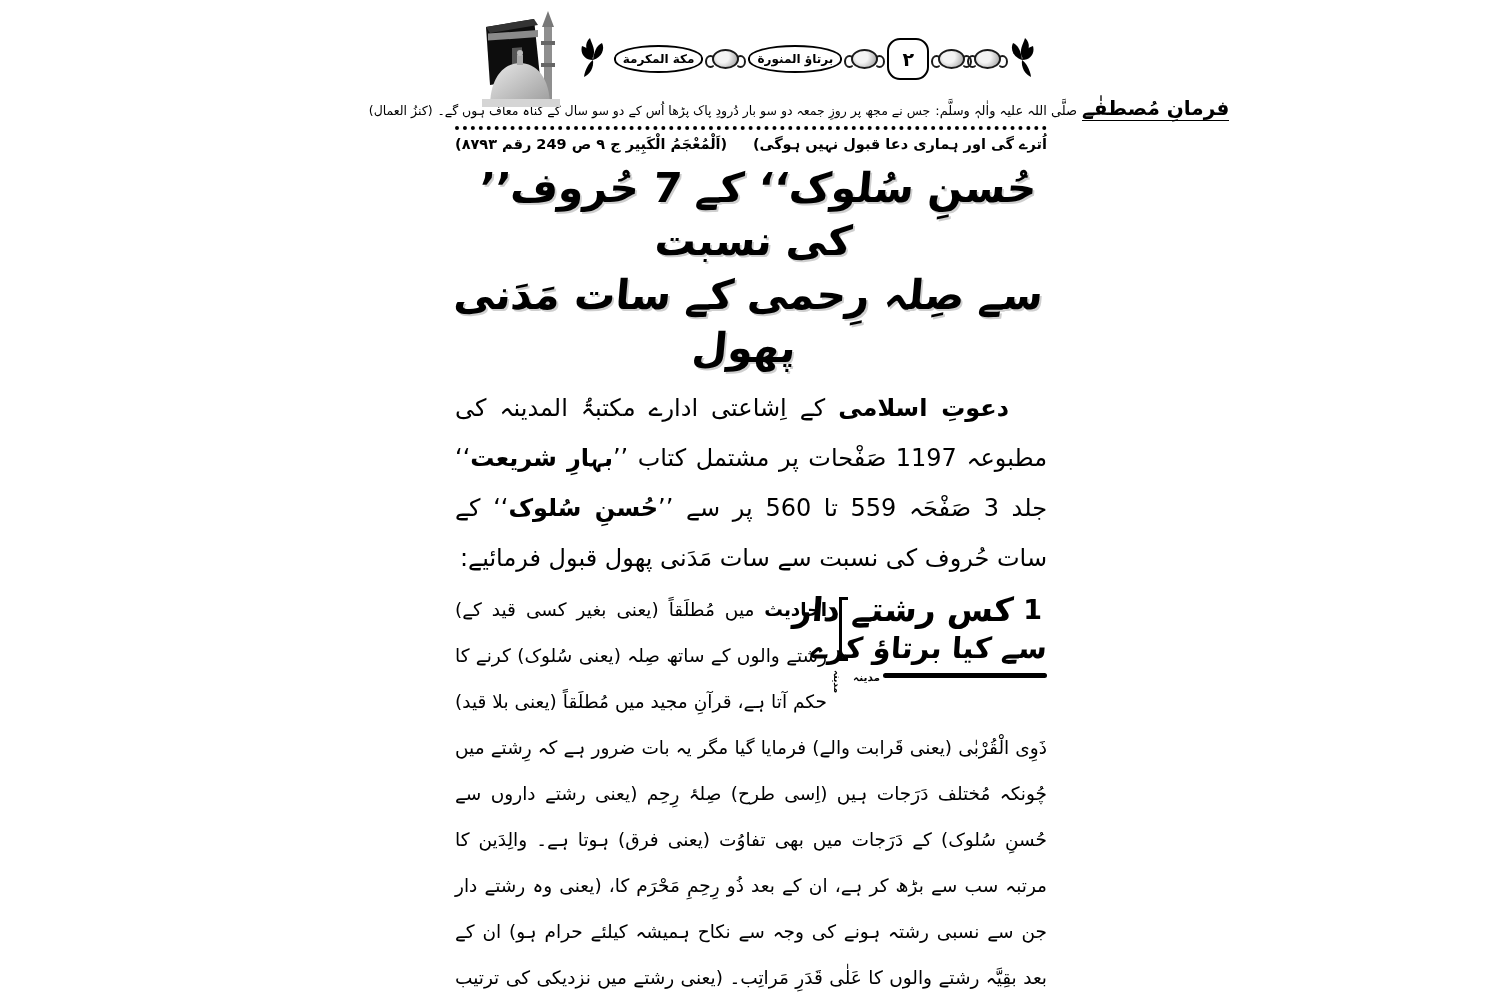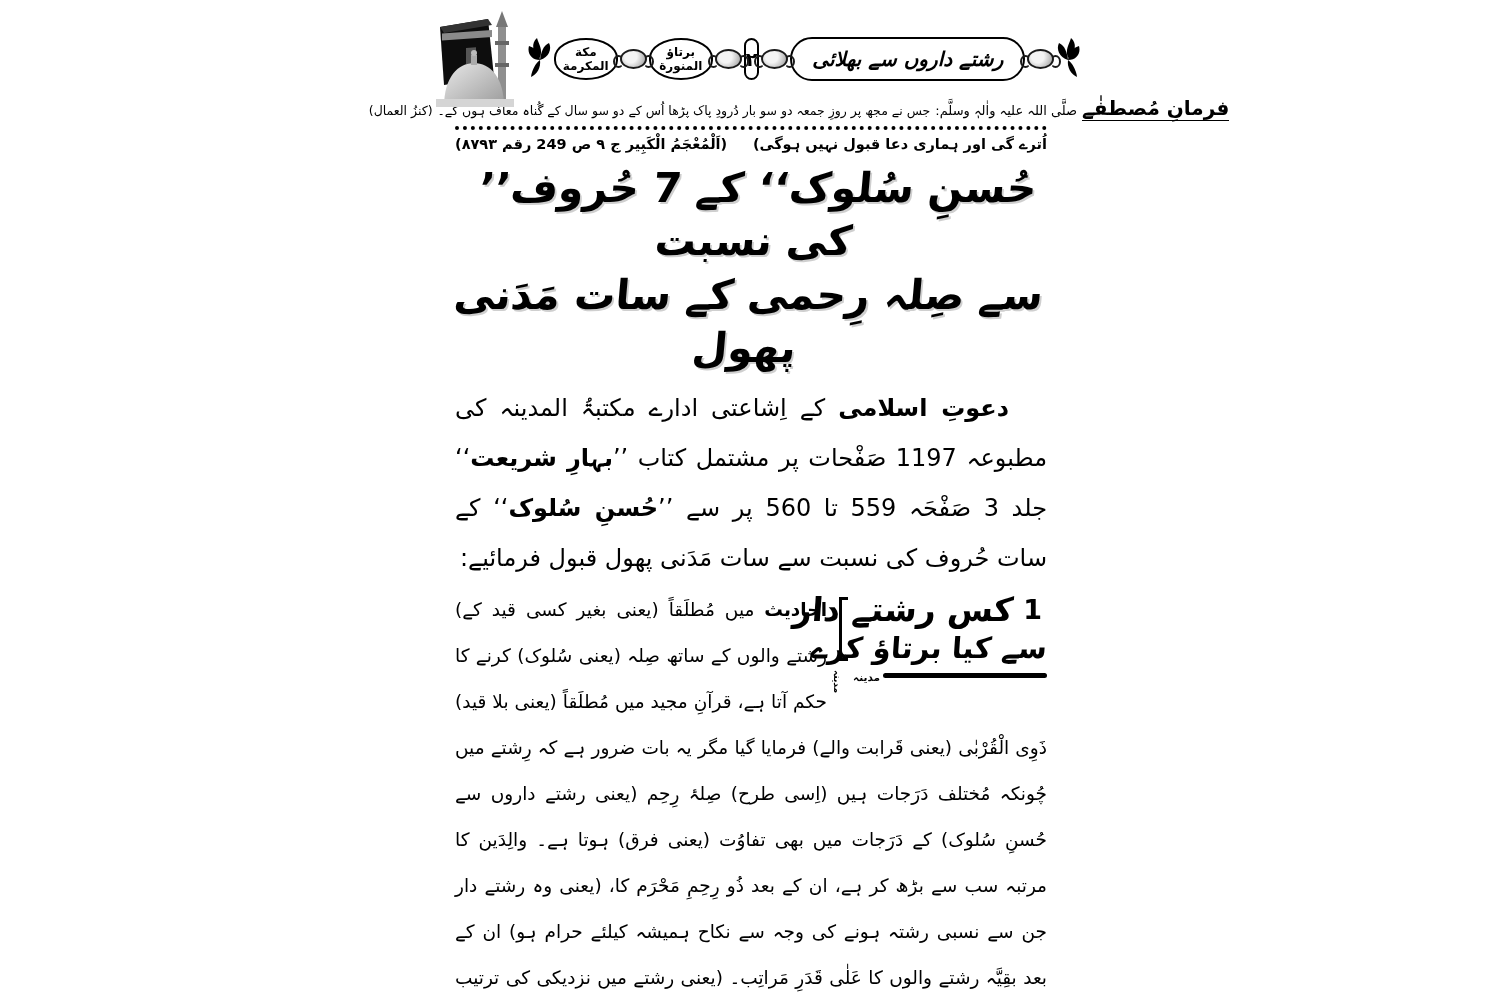--- a/index.html
+++ b/index.html
@@ -2,21 +2,21 @@
 <html lang="ur" dir="ltr"><head>
 <meta charset="utf-8">
 <style>
   * { margin:0; padding:0; box-sizing:border-box; }
   html,body { background:#fff; }
   body { font-family:"DejaVu Sans", sans-serif; color:#000; }
   .canvas { position:relative; width:1500px; height:1000px; background:#fff; overflow:hidden; }
   .doc { position:absolute; left:455px; top:16px; width:592px; }
 
   
-  .chain { display:flex; align-items:center; justify-content:center; gap:2px; }
+  .chain { display:flex; align-items:center; justify-content:center; gap:9px; }
   .chain-top { height:86px; }
   .medallion {
     border:2.5px solid #000; border-radius:50% / 46%;
     padding:5px 7px; font-weight:bold; font-size:12px; text-align:center;
     line-height:1.2; min-width:64px; background:#fff; white-space:normal;
   }
   .num-badge {
     border:2.5px solid #000; border-radius:13px; width:42px; height:42px;
     display:flex; align-items:center; justify-content:center;
     font-size:19px; font-weight:bold; background:#fff;
@@ -147,23 +147,20 @@
       </div>
       <span class="bead"></span>
       <div class="medallion">
         <span>برتاؤ المنورة</span>
       </div>
       <span class="bead"></span>
       <div class="num-badge">
         <span>٢</span>
       </div>
       <span class="bead"></span>
-      <div class="banner-oval">
-        <span>رشتے داروں سے بھلائی</span>
-      </div>
       <span class="bead"></span>
 
       <span class="floral">
         <svg width="24" height="42" viewBox="0 0 24 42" fill="#000" style="transform:scaleX(-1)">
           <path d="M12 22 C4 16 3 7 9 2 C11 9 15 13 12 22 Z"></path>
           <path d="M12 24 C3 24 -1 17 1 10 C8 12 11 17 12 24 Z"></path>
           <path d="M12 24 C21 21 24 13 21 7 C15 10 13 16 12 24 Z"></path>
           <path d="M12 24 C13 32 9 38 3 41 C4 33 8 27 12 24 Z"></path>
         </svg>
       </span>

